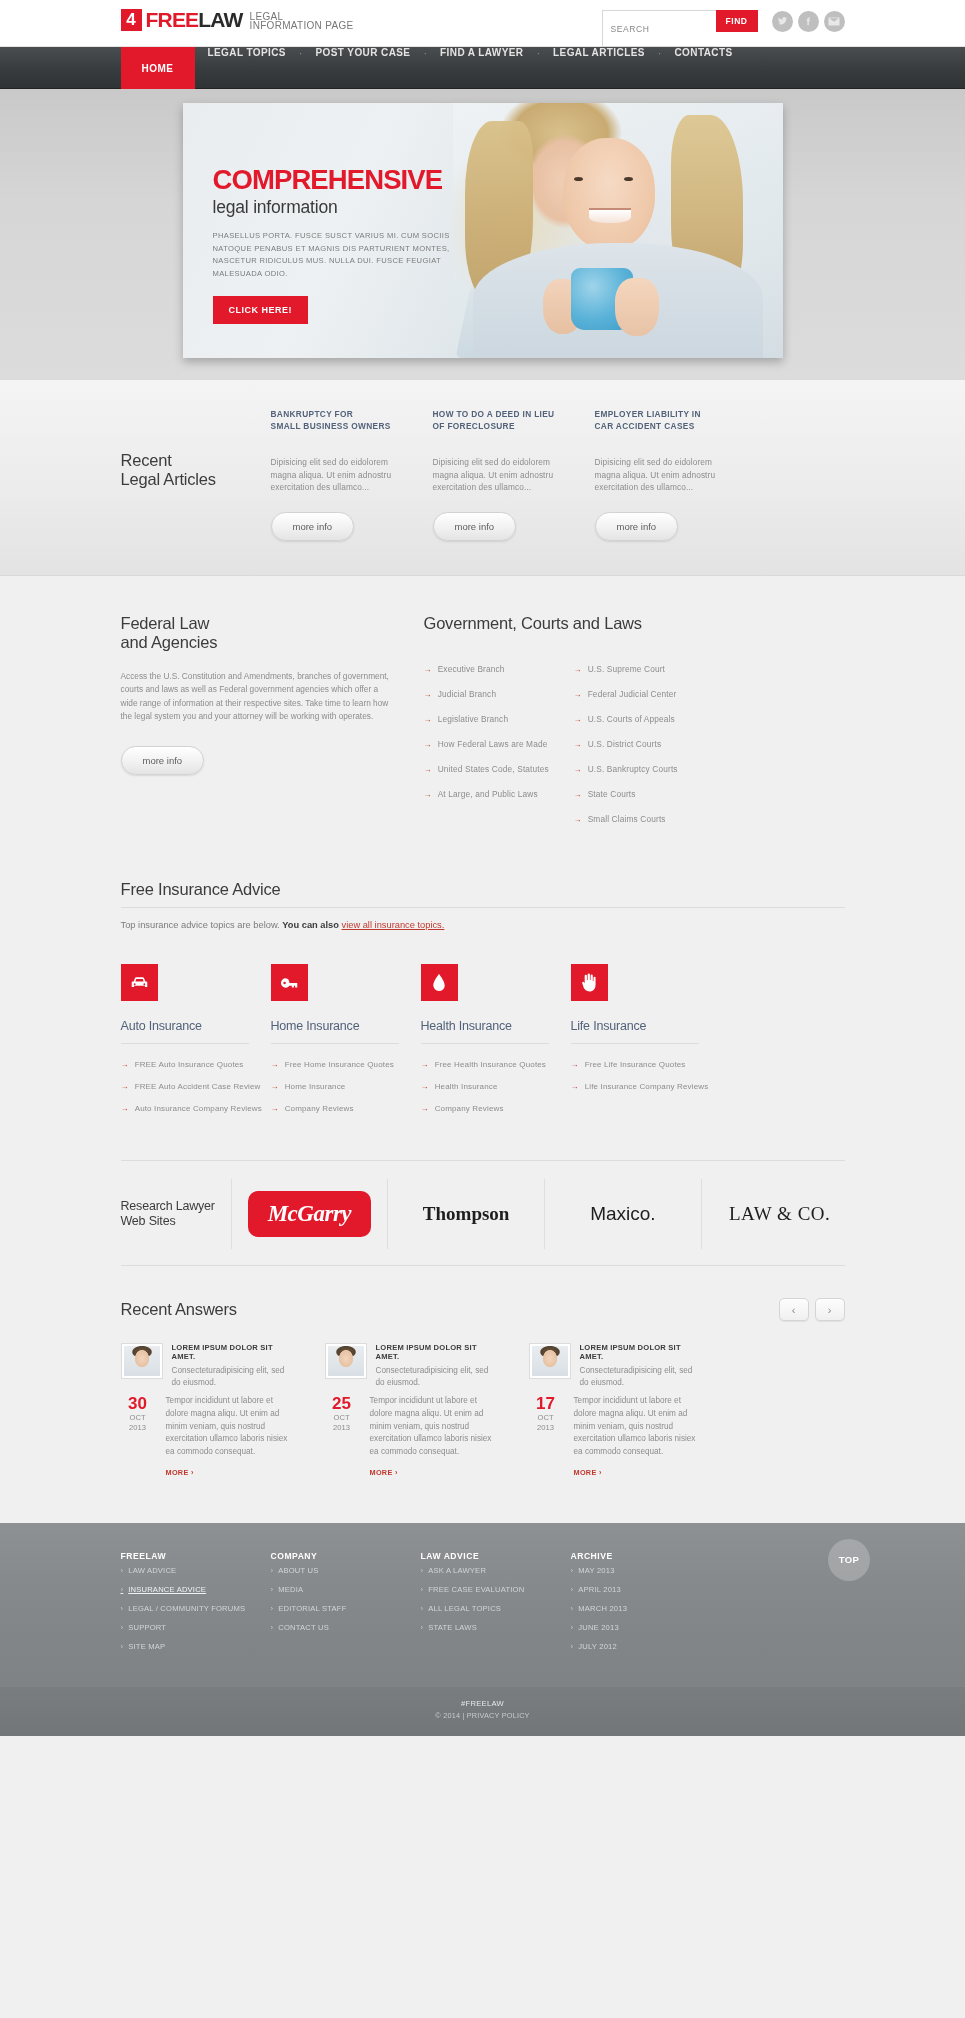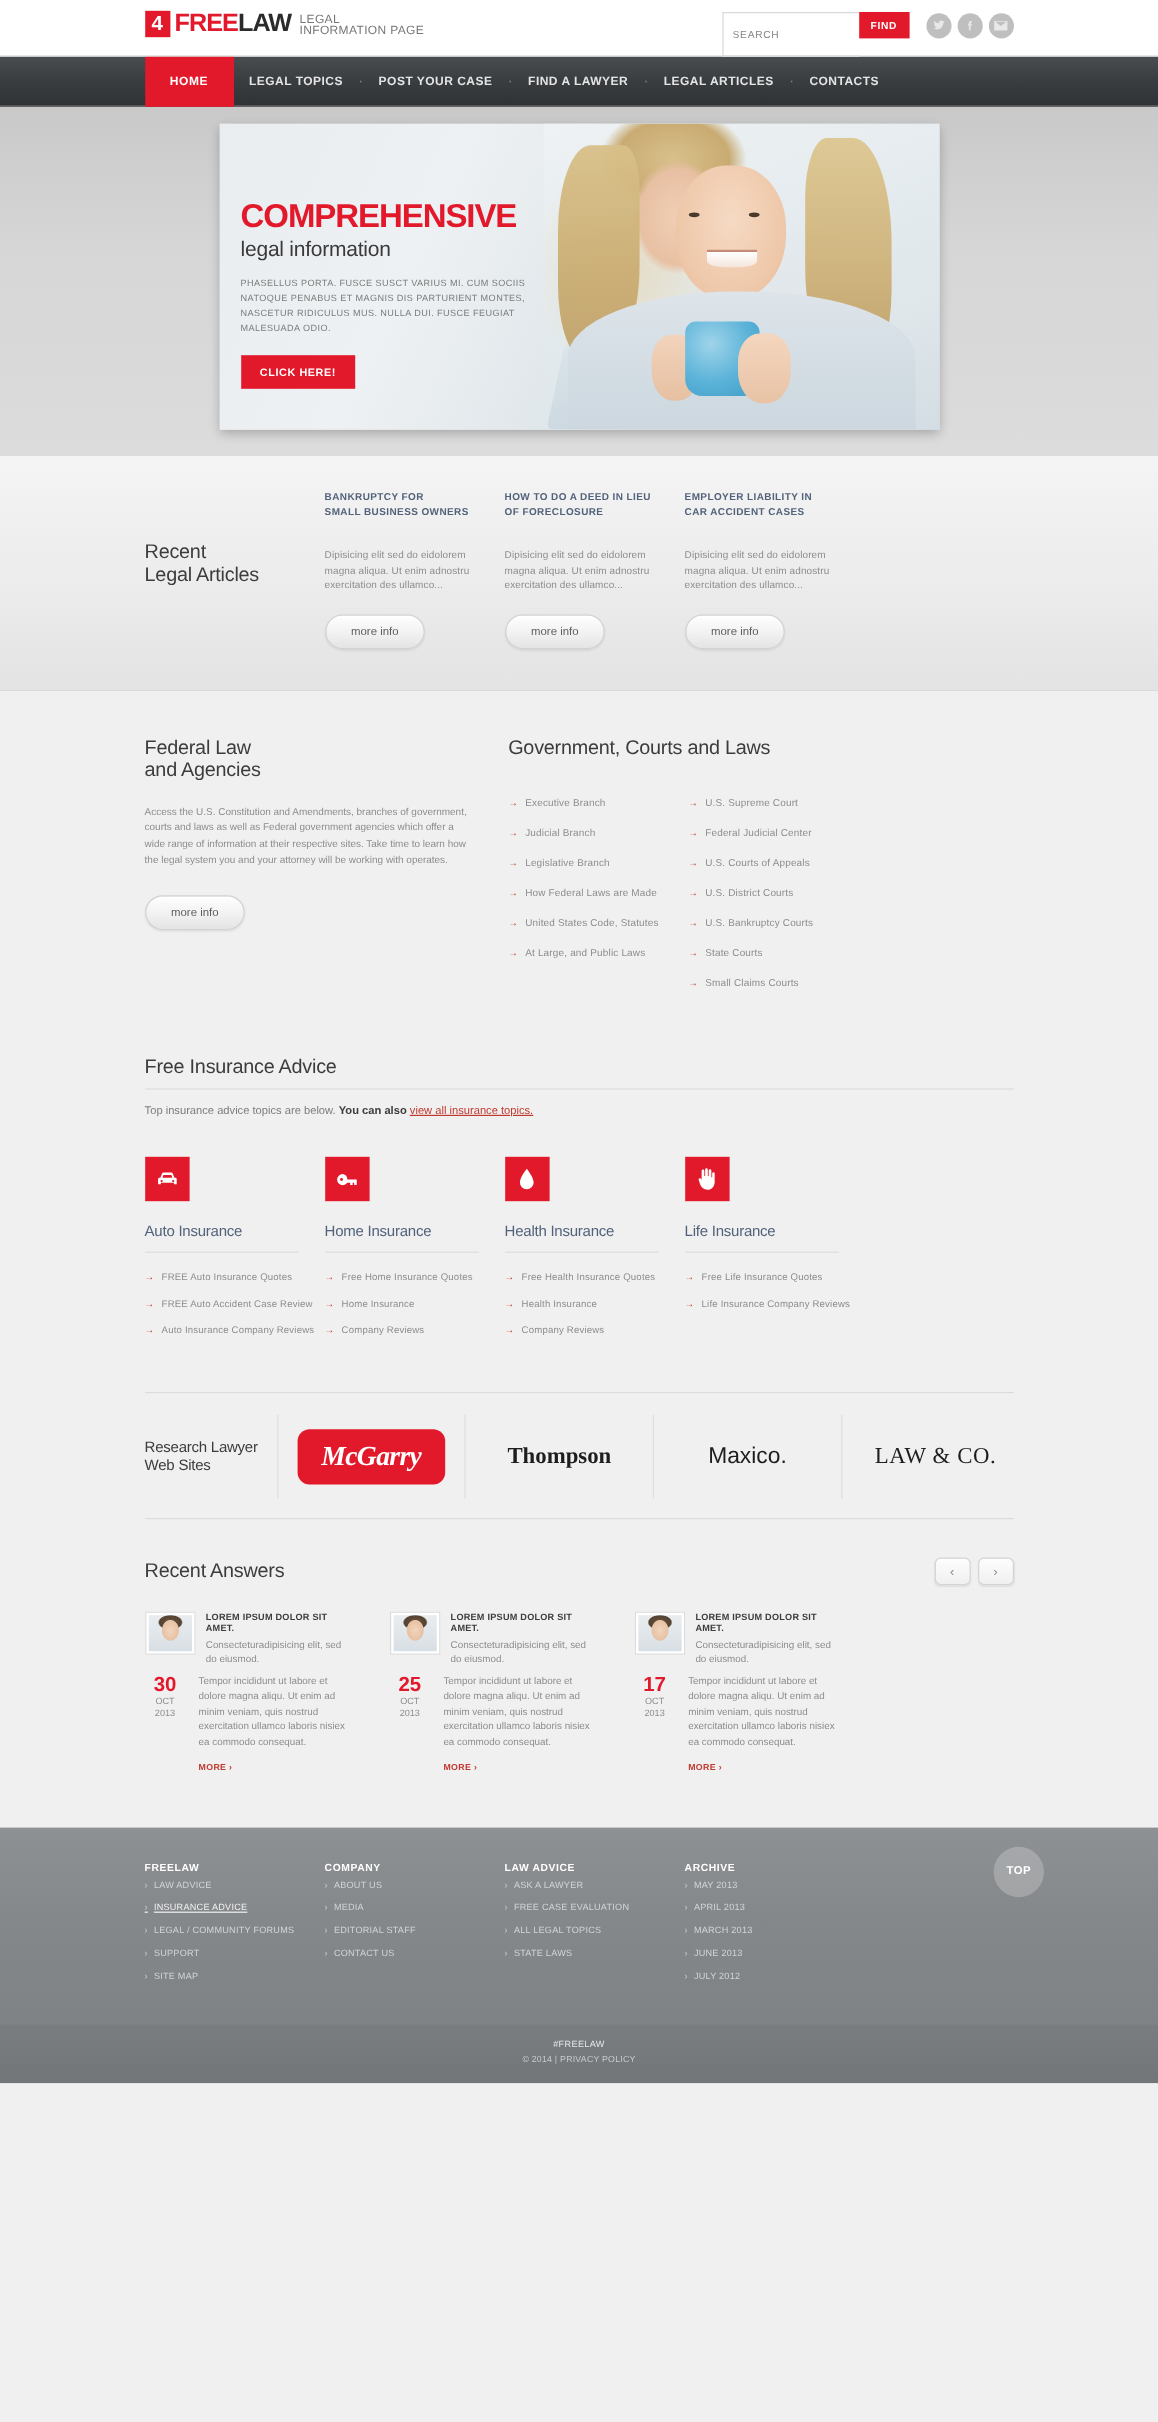--- a/index.html
+++ b/index.html
@@ -61,21 +61,21 @@
     height: 42px;
     background: linear-gradient(to bottom, #4a4d50 0%, #3a3d40 50%, #303335 100%);
     border-bottom: 1px solid #222;
   }
   .nav-inner { width: 750px; margin: 0 auto; height: 42px; display: flex; align-items: stretch; padding-left: 13px;}
   .nav-home {
     background: #e2182b; color: #fff; font-size: 10px; font-weight: bold;
     letter-spacing: 0.5px; display: flex; align-items: center; padding: 0 21px;
     cursor: pointer;
   }
-  .nav-items { display: flex; align-items: center; }
+  .nav-items { display: flex; align-items: flex-start; }
   .nav-item {
     color: #e4e4e4; font-size: 10px; font-weight: bold; letter-spacing: 0.4px;
     padding: 0 13px; cursor: pointer; text-decoration: none;
   }
   .nav-sep { color: #8a8d90; font-size: 11px; }
 
   
   .hero-band {
     background: linear-gradient(to bottom, #c9c9c9 0%, #d6d6d6 40%, #dcdcdc 100%);
     padding: 14px 0 22px 0;
@@ -113,21 +113,21 @@
   .hero-mug { position:absolute; right:150px; bottom:28px; width:62px; height:62px;
     background: radial-gradient(circle at 35% 30%, #9fd4ea 0%, #5ab2d8 55%, #3f9cc6 100%);
     border-radius: 9px 9px 14px 14px; }
   .hero-hand-l { position:absolute; right:200px; bottom:24px; width:40px; height:55px;
     background: linear-gradient(180deg,#f2d3bb 0%, #e6c0a2 100%); border-radius: 40% 40% 45% 45%;}
   .hero-hand-r { position:absolute; right:124px; bottom:22px; width:44px; height:58px;
     background: linear-gradient(180deg,#f4d6be 0%, #e8c3a6 100%); border-radius: 40% 40% 45% 45%;}
   .hero-laptop { position:absolute; left:10px; bottom:0; width:200px; height:72px;
     background: linear-gradient(170deg,#dbe5ea 0%, #c6d4dc 100%);
     transform: skewX(-12deg); border-radius: 6px;}
-  .hero-copy { position: absolute; left: 18px; top: 62px; width: 300px; z-index: 5; }
+  .hero-copy { position: absolute; left: 30px; top: 62px; width: 300px; z-index: 5; }
   .hero-h1 {
     color: #e2182b; font-size: 27.5px; font-weight: bold; letter-spacing: -0.9px;
     line-height: 30px; font-family: "Liberation Sans", sans-serif;
   }
   .hero-h2 {
     color: #3a3a3a; font-size: 17.5px; letter-spacing: -0.2px; line-height: 22px;
     margin-top: 1px; font-family: "Liberation Sans", sans-serif;
   }
   .hero-p {
     color: #7b7b7b; font-size: 7.6px; letter-spacing: 0.35px; line-height: 12.5px;
@@ -140,21 +140,21 @@
   }
 
   
   .recent-band {
     background: linear-gradient(to bottom, #f4f4f4 0%, #ebebeb 60%, #e3e3e3 100%);
     padding: 28px 0 34px 0; border-bottom: 1px solid #dadada;
   }
   .recent-grid { display: flex; padding-left: 13px; }
   .recent-title-col { width: 150px; padding-top: 43px; }
   .recent-title { font-size: 16.5px; color: #3c3c3c; line-height: 19px; letter-spacing:-0.2px;}
-  .arts { display: flex; gap: 0; }
+  .arts { display: flex; gap: 12px; }
   .art { width: 150px; padding-right: 25px; }
   .art-head {
     color: #52627a; font-size: 8.3px; font-weight: bold; letter-spacing: 0.35px;
     line-height: 12px; text-transform: uppercase;
   }
   .art-body {
     color: #8d8d8d; font-size: 8.3px; line-height: 12.5px; margin-top: 24px;
     letter-spacing: 0.1px;
   }
   .btn-pill {

